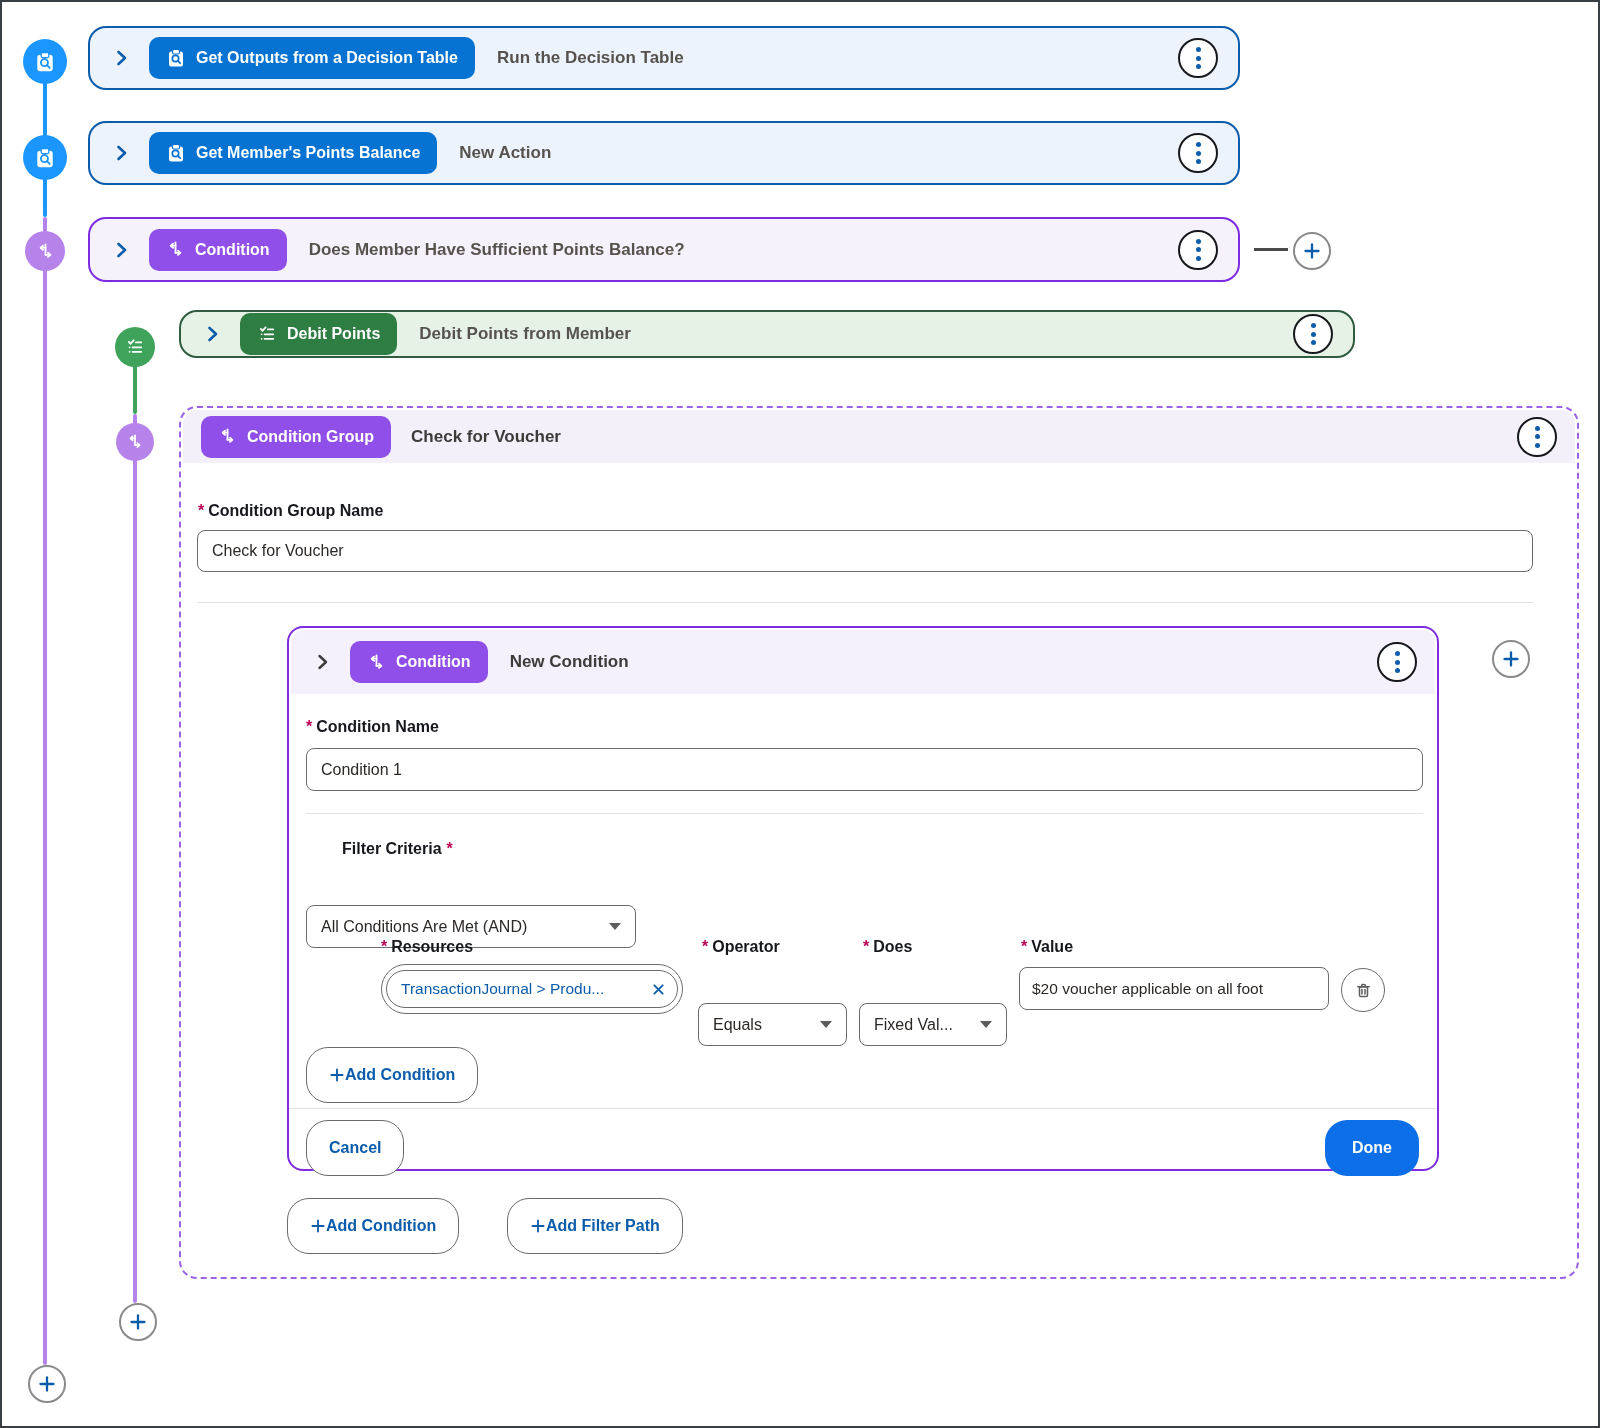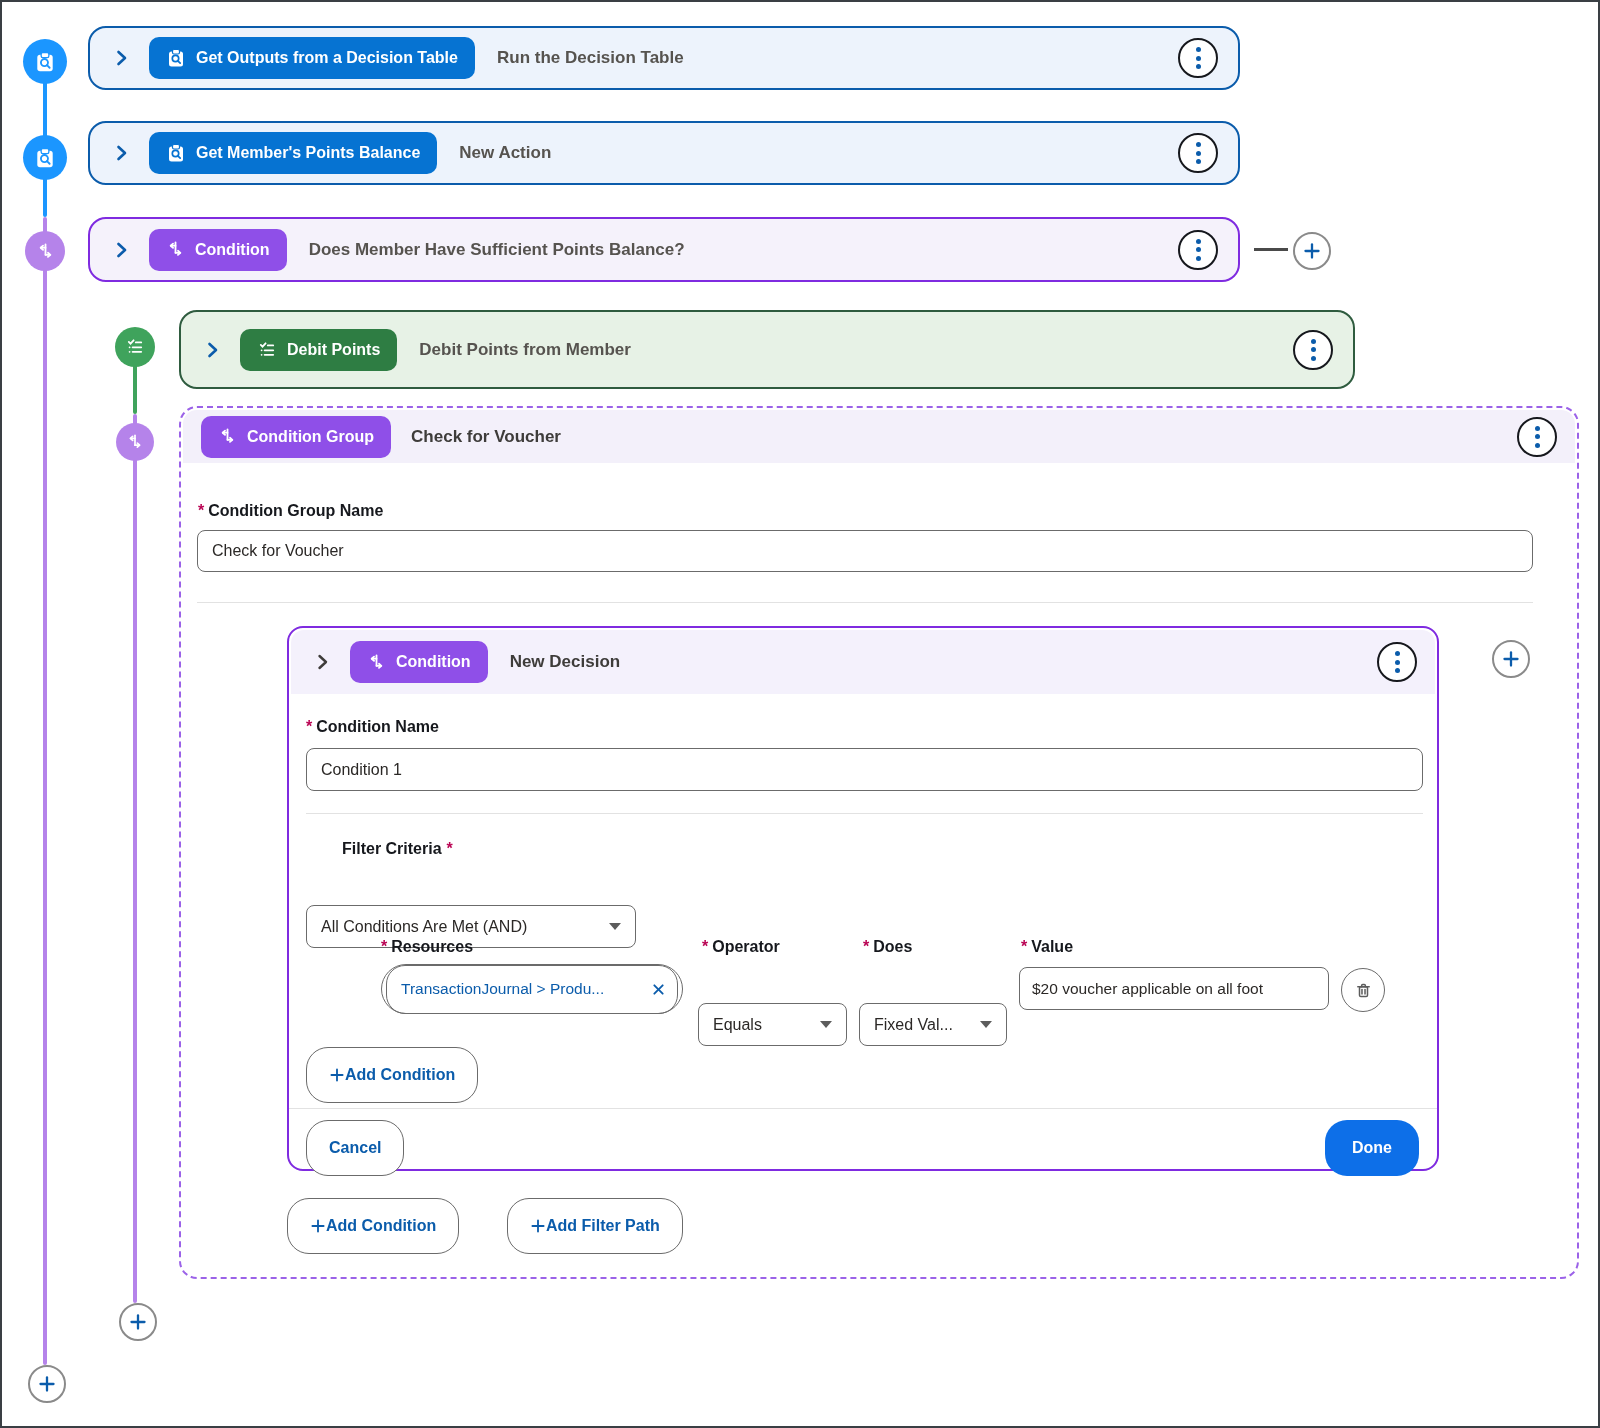--- a/index.html
+++ b/index.html
@@ -75,21 +75,21 @@
   .card-title { margin-left:22px; font-size:17px; font-weight:700; color:#3e3c3a; }
 
   .combo { position:absolute; border:1.5px solid #6b6b6b; border-radius:8px; background:#fff;
            height:43px; display:flex; align-items:center; justify-content:space-between;
            padding:0 14px; font-size:16px; color:#2b2826; cursor:pointer;margin-top:36px; }
   .caret { width:0; height:0; border-left:6px solid transparent; border-right:6px solid transparent;
            border-top:7px solid #5C5C5C; margin-left:12px; flex:0 0 auto; }
 
   .res-outer { position:absolute; border:1.5px solid #6b6b6b; border-radius:25px; height:50px;
                padding:4px; background:#fff; display:flex; align-items:center; }
-  .res-pill  { border:1.5px solid #6b6b6b; border-radius:19px; height:49px; width:100%;
+  .res-pill  { border:1.5px solid #6b6b6b; border-radius:19px; height:38px; width:100%;
                display:flex; align-items:center; justify-content:space-between; gap:8px;
                padding:0 12px 0 14px; }
   .res-pill .res-text { color:#0B5CAB; font-size:15.5px; white-space:nowrap; overflow:hidden; }
 
   .pill-btn { position:absolute; display:inline-flex; align-items:center; justify-content:center;
               height:56px; padding:0 22px; border:1.5px solid #6b6b6b; border-radius:22px;
               background:#fff; color:#0B5CAB; font-weight:700; font-size:16px; cursor:pointer;
               font-family:"Liberation Sans",sans-serif; white-space:nowrap; }
   .pill-btn.primary { background:#0D6FE8; border:none; color:#fff; padding:0 27px; }
 
@@ -245,21 +245,21 @@
       </span>
   </div>
   <div class="dash" style="left:1252px; top:246px; width:34px;"></div>
   <div class="plus-circle" style="left:1291px; top:230px;">
     <svg width="20" height="20" viewBox="0 0 20 20" stroke="#0B5CAB" stroke-width="2.3" stroke-linecap="round">
         <path d="M10 3.5 V16.5"></path>
         <path d="M3.5 10 H16.5"></path>
       </svg>
   </div>
 
-  <div class="flow-row green" style="left:177px; top:308px; width:1176px; height:79px;">
+  <div class="flow-row green" style="left:177px; top:308px; width:1176px; height:48px;">
     <span class="chev">
       <svg width="15" height="20" viewBox="0 0 14 20" fill="none" stroke="#0B5CAB" stroke-width="2.6" stroke-linecap="round" stroke-linejoin="round">
           <path d="M4 4 L10.5 10 L4 16"></path>
         </svg>
     </span>
     <span class="badge green row-badge">
       <svg width="20" height="20" viewBox="0 0 20 20" fill="none" stroke="#fff" stroke-width="1.8" stroke-linecap="round">
         <path d="M3.8 4.9 L5.5 6.6 L8.6 3.3"></path>
           <path d="M10.8 5.4 H16.2"></path>
         <circle cx="4.6" cy="10.3" r="0.9" fill="#fff" stroke="none"></circle>
@@ -314,21 +314,21 @@
         <span class="badge purple" style="margin-left:20px;">
           <svg width="19" height="19" viewBox="0 0 20 20" fill="none" stroke="#fff" stroke-width="1.9" stroke-linecap="round" stroke-linejoin="round">
             <path d="M10 2.5 V13.5"></path>
               <path d="M10 6 H5.2"></path>
               <path d="M7.4 3.8 L4.9 6 L7.4 8.2"></path>
             <path d="M10 13.5 H14.8"></path>
               <path d="M12.6 11.3 L15.1 13.5 L12.6 15.7"></path>
           </svg>
           <span>Condition</span>
         </span>
-        <span class="card-title">New Decision</span>
+        <span class="card-title">New Condition</span>
         <span class="kebab">
             <i></i>
             <i></i>
             <i></i>
           </span>
       </div>
 
       <div class="field-label" style="position:absolute; left:17px; top:90px;">
         <span class="req">*</span><span>Condition Name</span>
       </div>

